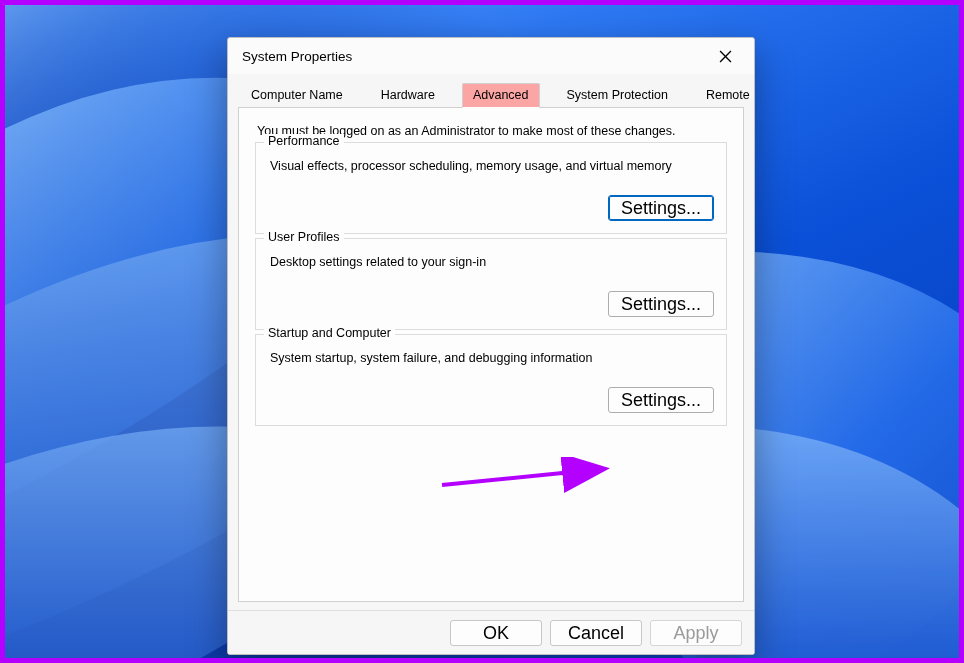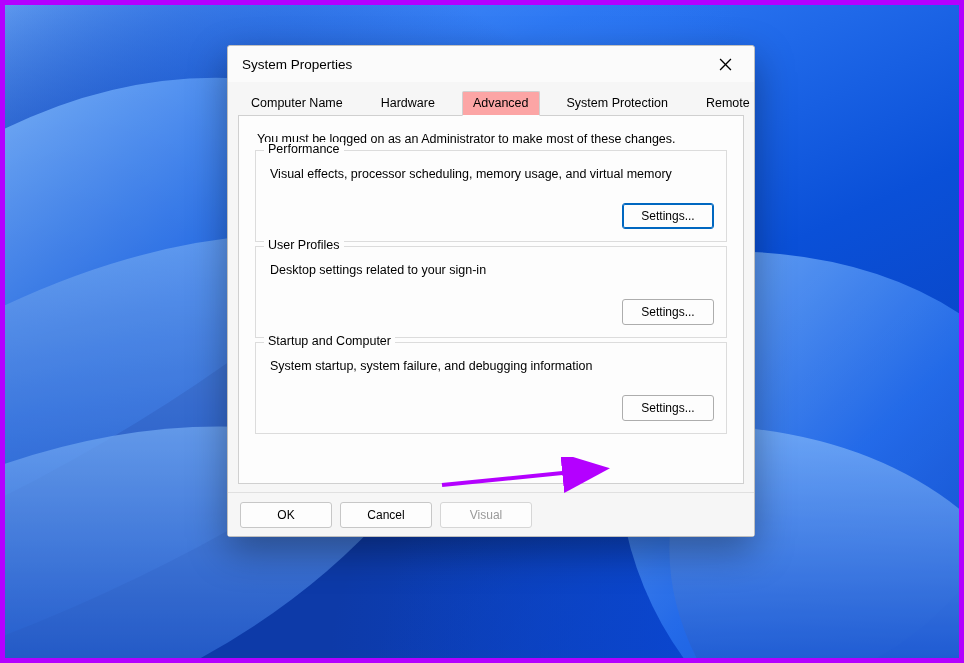--- a/index.html
+++ b/index.html
@@ -28,22 +28,22 @@
       linear-gradient(155deg, #8cc3ff 0%, #2d78f3 25%, #0a50d8 55%, #0838b0 100%);
   }
   .wallpaper svg {
     position: absolute; inset: 0; width: 100%; height: 100%;
     opacity: 0.85;
   }
 
   
   .dialog {
     position: absolute;
-    left: 222px; top: 40px;
-    width: 528px; height: 492px;
+    left: 222px; top: 32px;
+    width: 528px; height: 618px;
     background: #f6f6f6;
     border: 1px solid #bfbfbf;
     border-radius: 3px;
     box-shadow: 0 14px 38px rgba(0,0,0,0.35);
     display: flex;
     flex-direction: column;
   }
   .titlebar {
     height: 36px;
     display: flex;
@@ -130,39 +130,40 @@
     justify-content: flex-end;
     margin-top: 22px;
   }
   .btn {
     min-width: 92px;
     height: 26px;
     padding: 0 12px;
     background: #fdfdfd;
     border: 1px solid #adadad;
     border-radius: 3px;
-    font-size: 12px;
+    font-size: 18px;
     text-align: center;
     line-height: 24px;
     cursor: pointer;
   }
   .btn.primary-focus {
     border: 1px solid #0067c0;
     box-shadow: inset 0 0 0 1px #0067c0;
   }
   .env-row {
     display: flex;
     justify-content: flex-end;
     padding-right: 2px;
   }
   .env-row .btn { min-width: 170px; }
 
   .footer {
     height: 44px;
     display: flex;
+    justify-content: flex-end;
     align-items: center;
     gap: 8px;
     padding: 0 12px;
     background: #f6f6f6;
     border-top: 1px solid #e0e0e0;
   }
   .footer .btn {
     min-width: 92px;
     background: #fdfdfd;
     border: 1px solid #c7c7c7;
@@ -252,21 +253,21 @@
         <div class="btnrow">
           <div class="btn">Settings...</div>
         </div>
       </div>
 
     </div>
 
     <div class="footer">
       <div class="btn">OK</div>
       <div class="btn">Cancel</div>
-      <div class="btn disabled">Visual</div>
+      <div class="btn disabled">Apply</div>
     </div>
   </div>
 
   <svg class="arrow" width="190" height="40" viewBox="0 0 190 40">
     <defs>
       <marker id="arrowhead" markerWidth="12" markerHeight="12" refX="10" refY="5" orient="auto">
         <path d="M0,0 L12,5 L0,10 Z" fill="#b400ff"></path>
       </marker>
     </defs>
     <line x1="5" y1="28" x2="165" y2="12" stroke="#b400ff" stroke-width="4" marker-end="url(#arrowhead)"></line>

